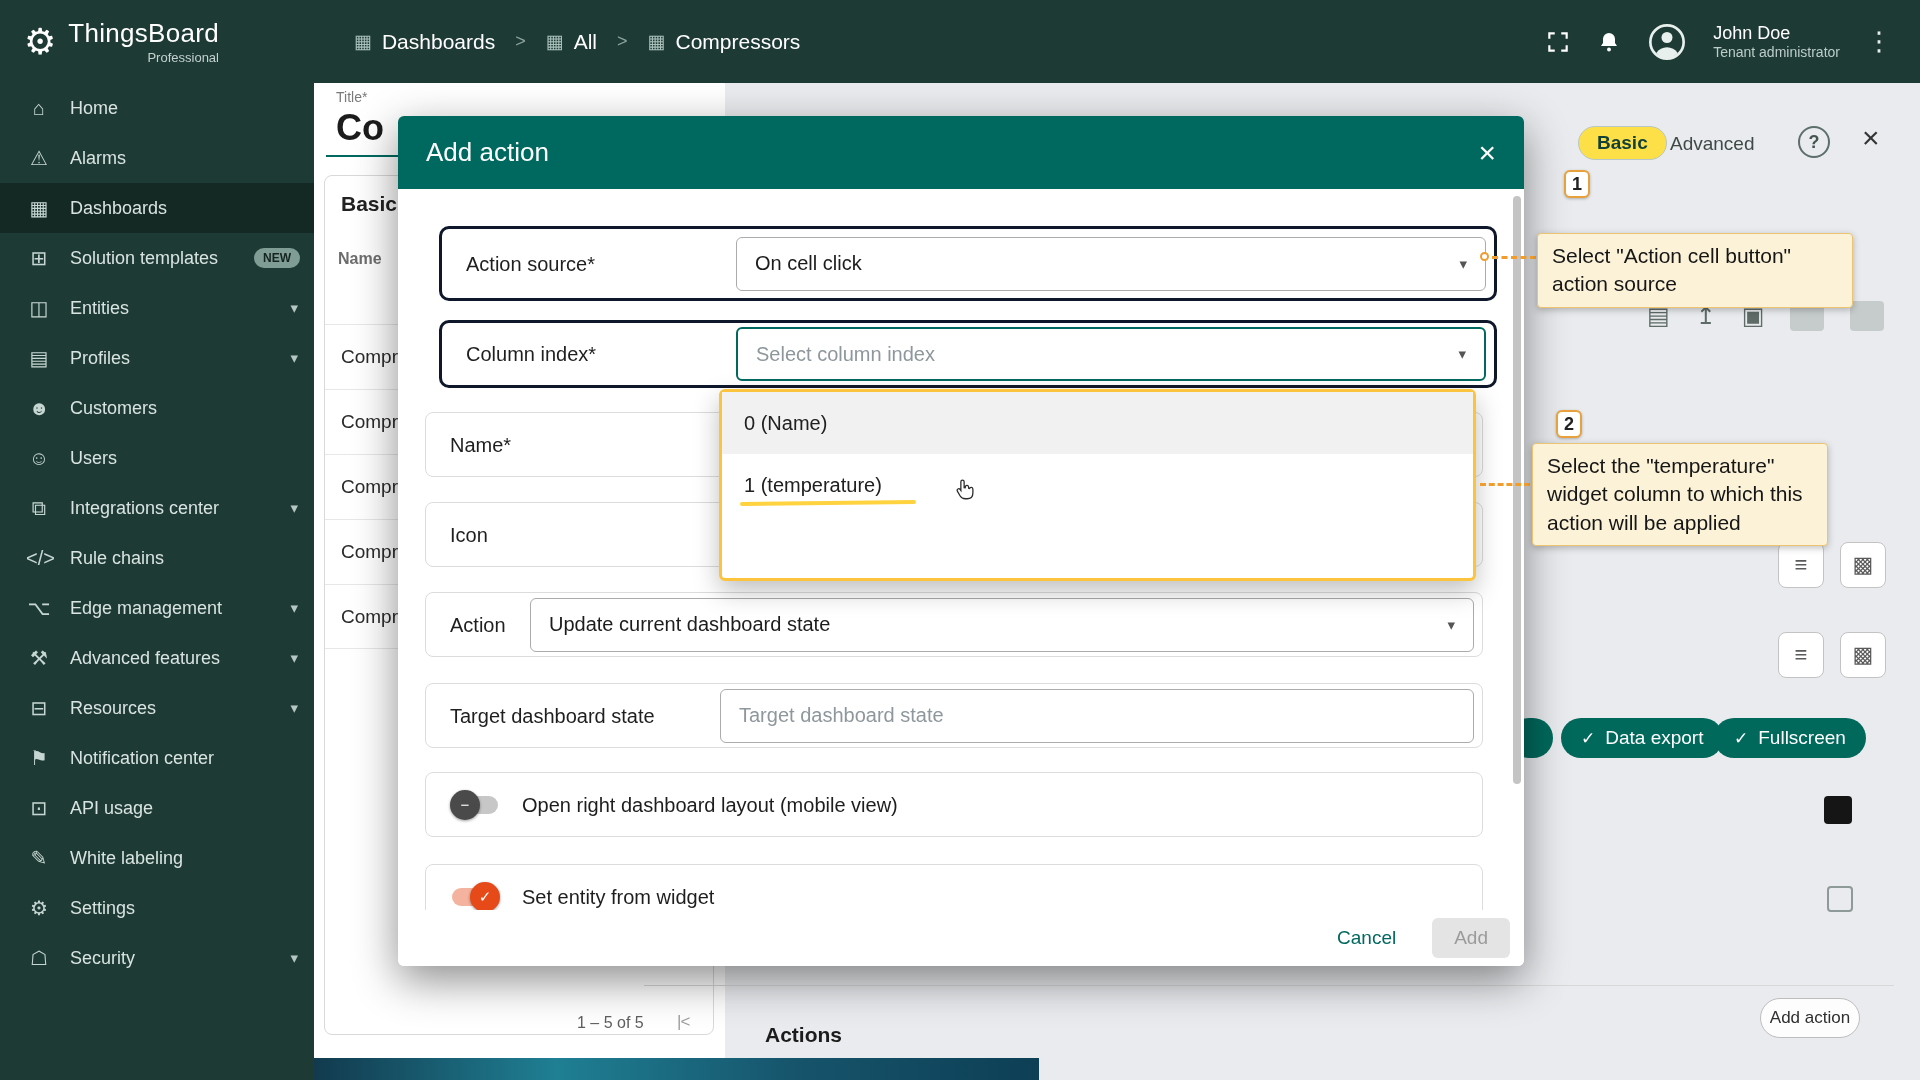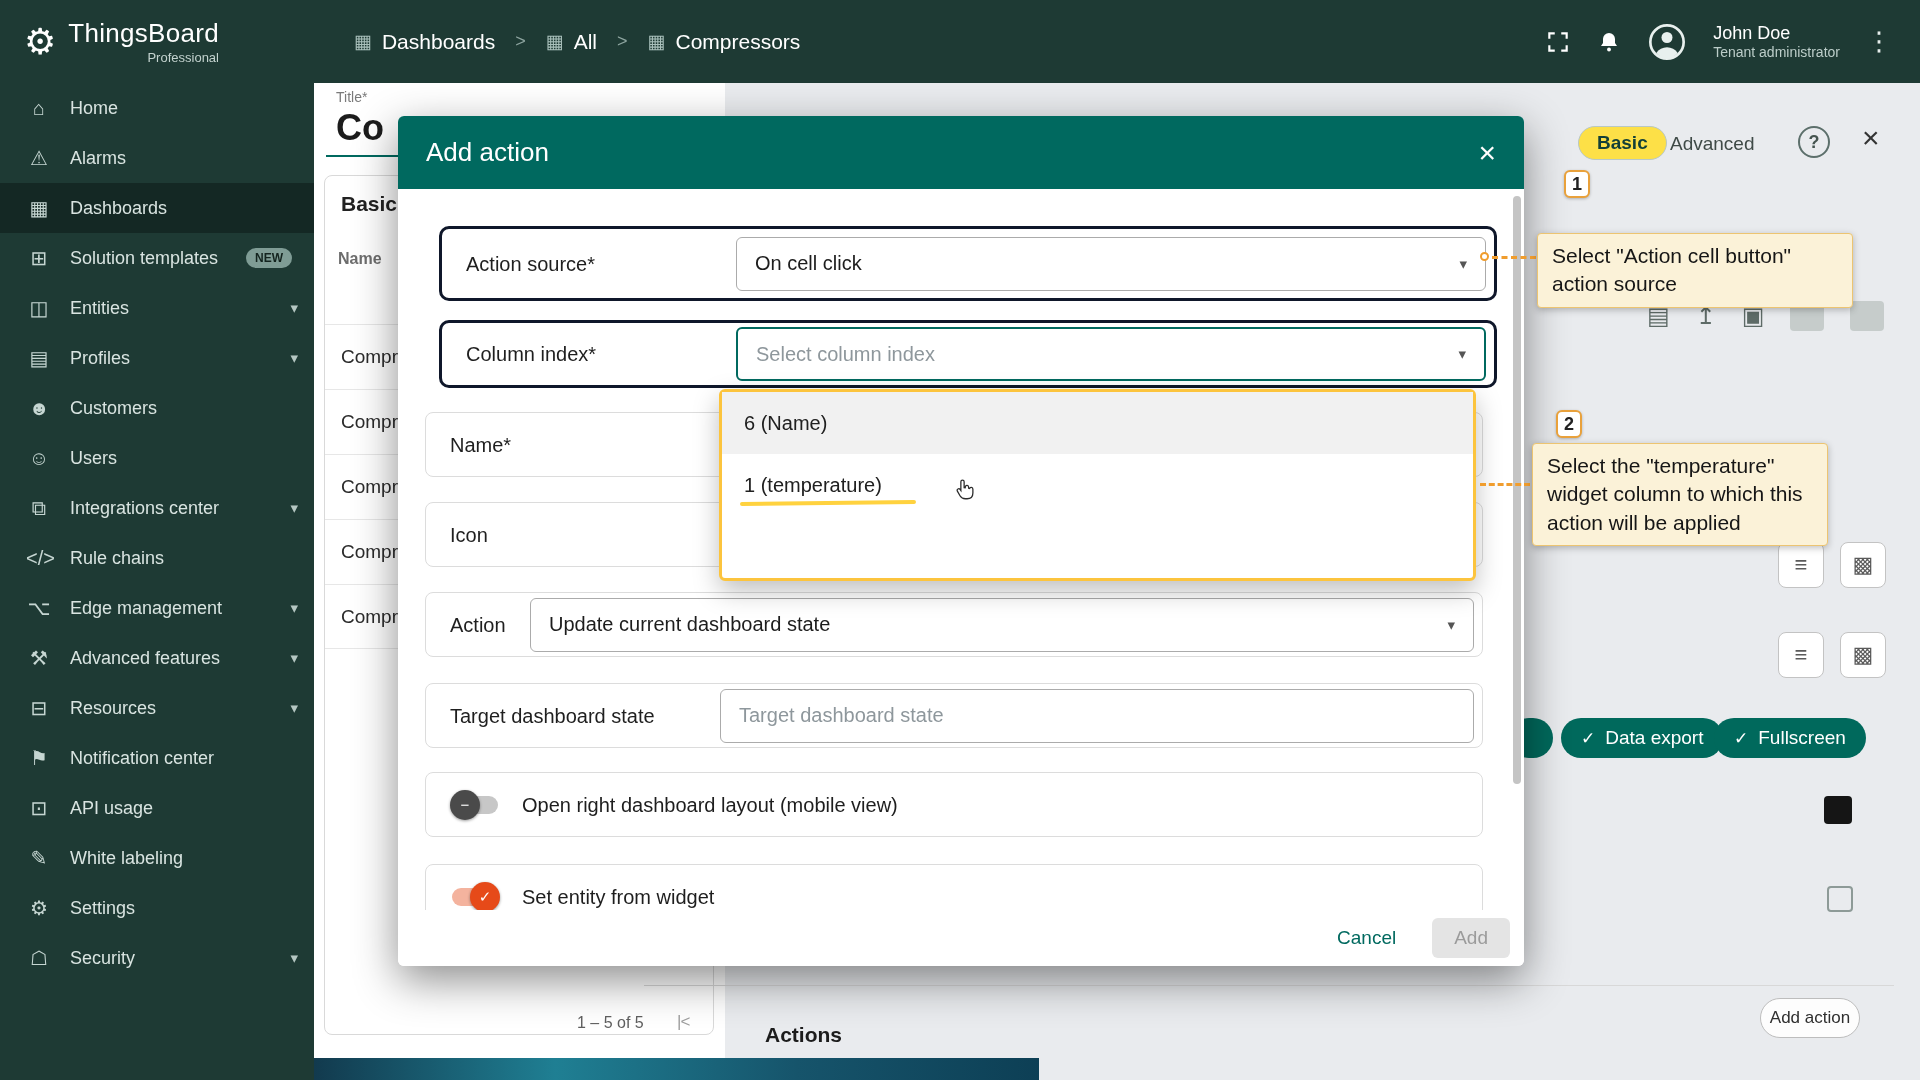--- a/index.html
+++ b/index.html
@@ -10,21 +10,21 @@
   .sidebar{position:absolute;left:0;top:0;width:314px;height:1080px;background:#1e3a34;z-index:2;color:#d9e4e1}
   .logo{height:83px;display:flex;align-items:center;padding-left:24px;gap:12px}
   .logo-glyph{font-size:36px;color:#fff}
   .logo-txt{display:flex;flex-direction:column;align-items:flex-end}
   .logo-name{font-size:26px;color:#fff;letter-spacing:.3px}
   .logo-sub{font-size:13px;color:#c3d2ce;margin-top:1px}
   .nav-item{height:50px;display:flex;align-items:center;padding:0 16px 0 26px;gap:18px;font-size:18px;cursor:pointer}
   .nav-item .glyph{width:26px;font-size:20px;text-align:center;color:#c6d6d2;flex:none}
   .nav-item.active{background:rgba(0,0,0,.3)}
   .nav-label{white-space:nowrap}
-  .badge-new{margin-left:10px;background:#7f9c95;color:#14241f;font-size:12px;font-weight:bold;padding:3px 9px;border-radius:10px}
+  .badge-new{margin-left:18px;background:#7f9c95;color:#14241f;font-size:12px;font-weight:bold;padding:3px 9px;border-radius:10px}
   .chev{margin-left:auto;color:#b5c7c2;font-size:15px}
 
   
   .topbar{position:absolute;left:314px;top:0;width:1606px;height:83px;background:#1e3a34;z-index:2;display:flex;align-items:center;color:#fff}
   .breadcrumbs{display:flex;align-items:center;padding-left:40px;font-size:21px}
   .crumb{display:flex;align-items:center;gap:10px}
   .crumb .glyph{color:#a9c0bb;font-size:19px}
   .crumb-sep{color:#8fa6a1;font-size:18px;margin:0 20px}
   .topbar-right{margin-left:auto;display:flex;align-items:center;gap:26px;padding-right:28px}
   .user-block{display:flex;flex-direction:column;line-height:1.25}
@@ -380,21 +380,21 @@
 
   <div class="gray-row" style="top:748px">
     <span class="toggle on">
       <span class="knob">✓</span>
     </span>
     <span class="toggle-label">Set entity from widget</span>
   </div>
 
   <div class="options">
     <div class="option hovered">
-        <span>6 (Name)</span>
+        <span>0 (Name)</span>
       </div>
     <div class="option">
       <span>1 (temperature)</span>
       <span class="opt-underline"></span>
     </div>
     <span class="cursor-icon">
       <svg width="28" height="28" viewBox="0 0 24 24">
           <path fill="#fff" stroke="#2b2b2b" stroke-width="1.1" d="M9 3.5c.8 0 1.4.6 1.4 1.4v5.1l.9.1.2-1c.1-.7.8-1.2 1.5-1.1.7.1 1.2.7 1.2 1.4l.1 1 .8.2c.2-.6.8-1 1.5-.9.8.1 1.3.8 1.3 1.6v3.2c0 3-2 5-5 5h-1.5c-2 0-3.5-.8-4.4-2.4L4.6 13c-.4-.7-.2-1.5.5-1.9.6-.4 1.4-.2 1.8.4l.7 1V4.9c0-.8.6-1.4 1.4-1.4z"></path>
         </svg>
     </span>

